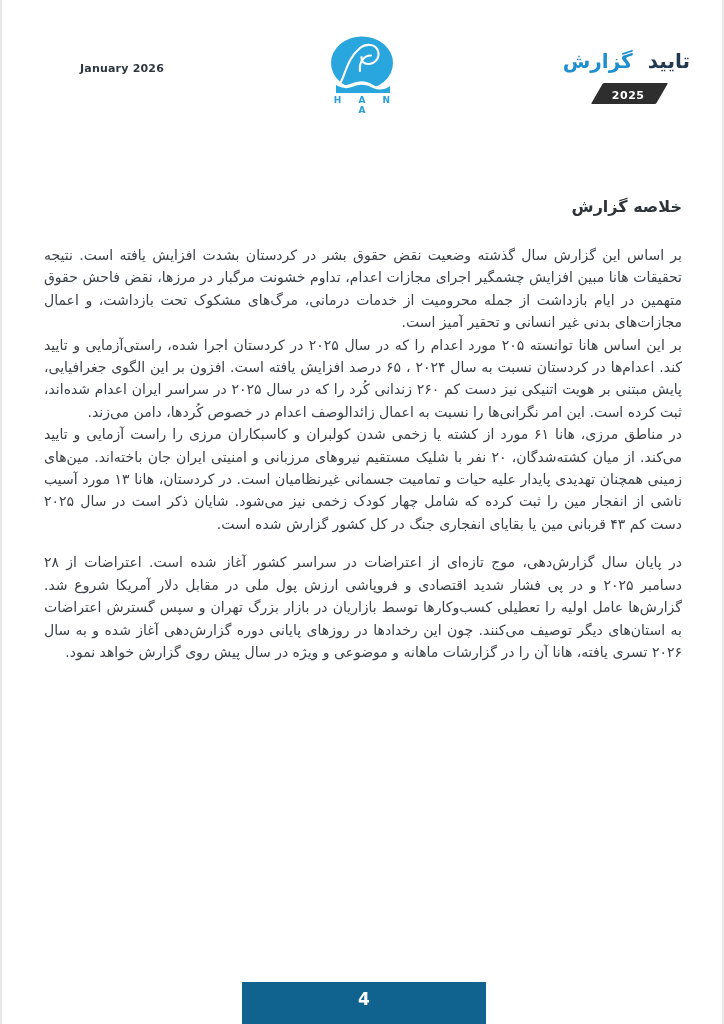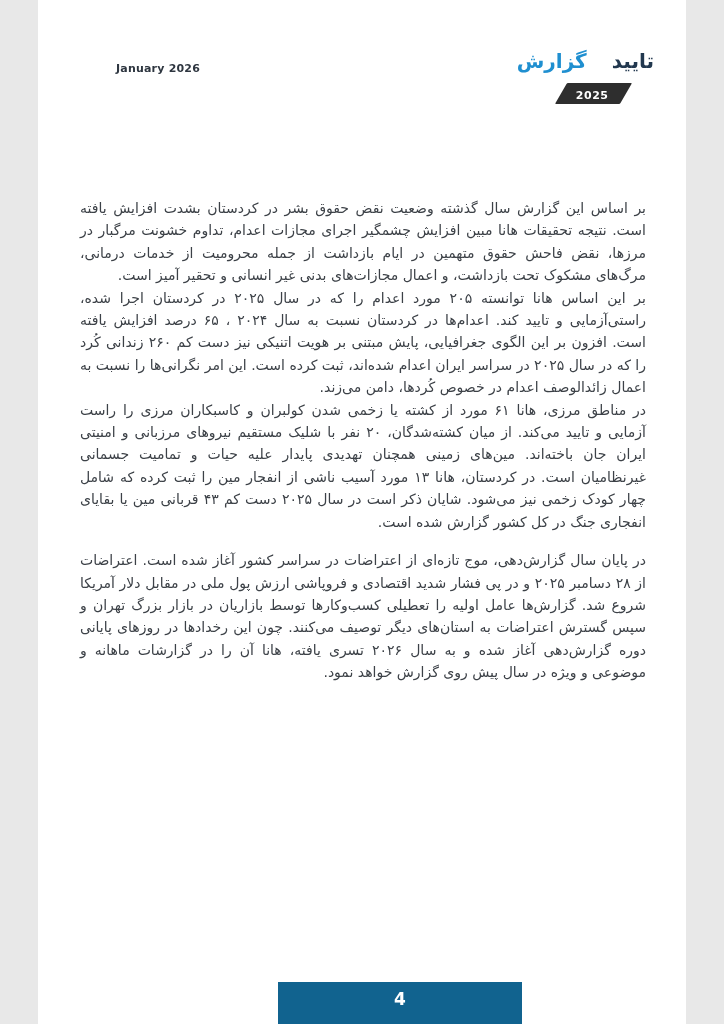--- a/index.html
+++ b/index.html
@@ -1,21 +1,21 @@
 <!DOCTYPE html>
 <html lang="fa"><head>
 <meta charset="utf-8">
 <style>
   * { margin: 0; padding: 0; box-sizing: border-box; }
   html, body { background: #e8e8e8; }
   body { font-family: "DejaVu Sans", "Liberation Sans", sans-serif; }
 
   .page {
     position: relative;
-    width: 648px;
+    width: 720px;
     height: 1024px;
     margin: 0 auto;
     background: #ffffff;
     overflow: hidden;
   }
 
   
   .report-date {
     position: absolute;
     left: 78px;
@@ -46,21 +46,21 @@
 
   .title-block {
     position: absolute;
     right: 32px;
     top: 46px;
     text-align: right;
   }
   .title-line {
     direction: ltr;           
     display: flex;
-    gap: 25px;
+    gap: 15px;
     justify-content: flex-end;
     font-size: 20px;
     font-weight: bold;
     line-height: 30px;
   }
   .title-report { color: #1f8fd0; }
   .title-annual { color: #22384f; }
   .year-badge-wrap {
     display: flex;
     justify-content: flex-end;
@@ -123,34 +123,45 @@
     font-weight: bold;
   }
 </style>
 </head>
 <body>
 
 <div class="page">
 
   <div class="report-date">January 2026</div>
 
+  <div class="logo-block">
+    <svg class="logo-mark" width="64" height="57" viewBox="0 0 64 57" aria-hidden="true">
+      <ellipse cx="32" cy="27" rx="31" ry="26.5" fill="#2aa6de"></ellipse>
+      <path d="M10,48 C16,36 18,22 30,12 C36,7 46,8 48,15 C50,22 45,28 38,28 C34,28 31,25 31.5,21" fill="none" stroke="#ffffff" stroke-width="2.1" stroke-linecap="round"></path>
+      <path d="M30,35 C29,27 33,19.5 41,19.5" fill="none" stroke="#ffffff" stroke-width="2.1" stroke-linecap="round"></path>
+      <path d="M0,44 Q10,52 20,48 Q33,42 43,49 Q53,55 64,45 L64,57 L0,57 Z" fill="#ffffff"></path>
+      <path d="M6,49 Q14,54 22,51 Q33,46 43,52 Q52,56 60,50 L60,57 L6,57 Z" fill="#2aa6de"></path>
+    </svg>
+    <div class="logo-letters">H A N A</div>
+  </div>
 
   <div class="title-block">
     <div class="title-line">
       <span class="title-report">گزارش</span>
       <span class="title-annual">تایید</span>
     </div>
     <div class="year-badge-wrap">
       <div class="year-badge">
         <span>2025</span>
       </div>
     </div>
   </div>
 
   <div class="summary">
+    <div class="summary-heading">خلاصه گزارش</div>
     <p>بر اساس این گزارش سال گذشته وضعیت نقض حقوق بشر در کردستان بشدت افزایش یافته است. نتیجه تحقیقات هانا مبین افزایش چشمگیر اجرای مجازات اعدام، تداوم خشونت مرگبار در مرزها، نقض فاحش حقوق متهمین در ایام بازداشت از جمله محرومیت از خدمات درمانی، مرگ‌های مشکوک تحت بازداشت، و اعمال مجازات‌های بدنی غیر انسانی و تحقیر آمیز است.</p>
     <p>بر این اساس هانا توانسته ۲۰۵ مورد اعدام را که در سال ۲۰۲۵ در کردستان اجرا شده، راستی‌آزمایی و تایید کند. اعدام‌ها در کردستان نسبت به سال ۲۰۲۴ ، ۶۵ درصد افزایش یافته است. افزون بر این الگوی جغرافیایی، پایش مبتنی بر هویت اتنیکی نیز دست کم ۲۶۰ زندانی کُرد را که در سال ۲۰۲۵ در سراسر ایران اعدام شده‌اند، ثبت کرده است. این امر نگرانی‌ها را نسبت به اعمال زائدالوصف اعدام در خصوص کُردها، دامن می‌زند.</p>
     <p>در مناطق مرزی، هانا ۶۱ مورد از کشته یا زخمی شدن کولبران و کاسبکاران مرزی را راست آزمایی و تایید می‌کند. از میان کشته‌شدگان، ۲۰ نفر با شلیک مستقیم نیروهای مرزبانی و امنیتی ایران جان باخته‌اند. مین‌های زمینی همچنان تهدیدی پایدار علیه حیات و تمامیت جسمانی غیرنظامیان است. در کردستان، هانا ۱۳ مورد آسیب ناشی از انفجار مین را ثبت کرده که شامل چهار کودک زخمی نیز می‌شود. شایان ذکر است در سال ۲۰۲۵ دست کم ۴۳ قربانی مین یا بقایای انفجاری جنگ در کل کشور گزارش شده است.</p>
     <p class="gap-before">در پایان سال گزارش‌دهی، موج تازه‌ای از اعتراضات در سراسر کشور آغاز شده است. اعتراضات از ۲۸ دسامبر ۲۰۲۵ و در پی فشار شدید اقتصادی و فروپاشی ارزش پول ملی در مقابل دلار آمریکا شروع شد. گزارش‌ها عامل اولیه را تعطیلی کسب‌وکارها توسط بازاریان در بازار بزرگ تهران و سپس گسترش اعتراضات به استان‌های دیگر توصیف می‌کنند. چون این رخدادها در روزهای پایانی دوره گزارش‌دهی آغاز شده و به سال ۲۰۲۶ تسری یافته، هانا آن را در گزارشات ماهانه و موضوعی و ویژه در سال پیش روی گزارش خواهد نمود.</p>
   </div>
 
   <div class="page-number-bar">
     <span>4</span>
   </div>
 

